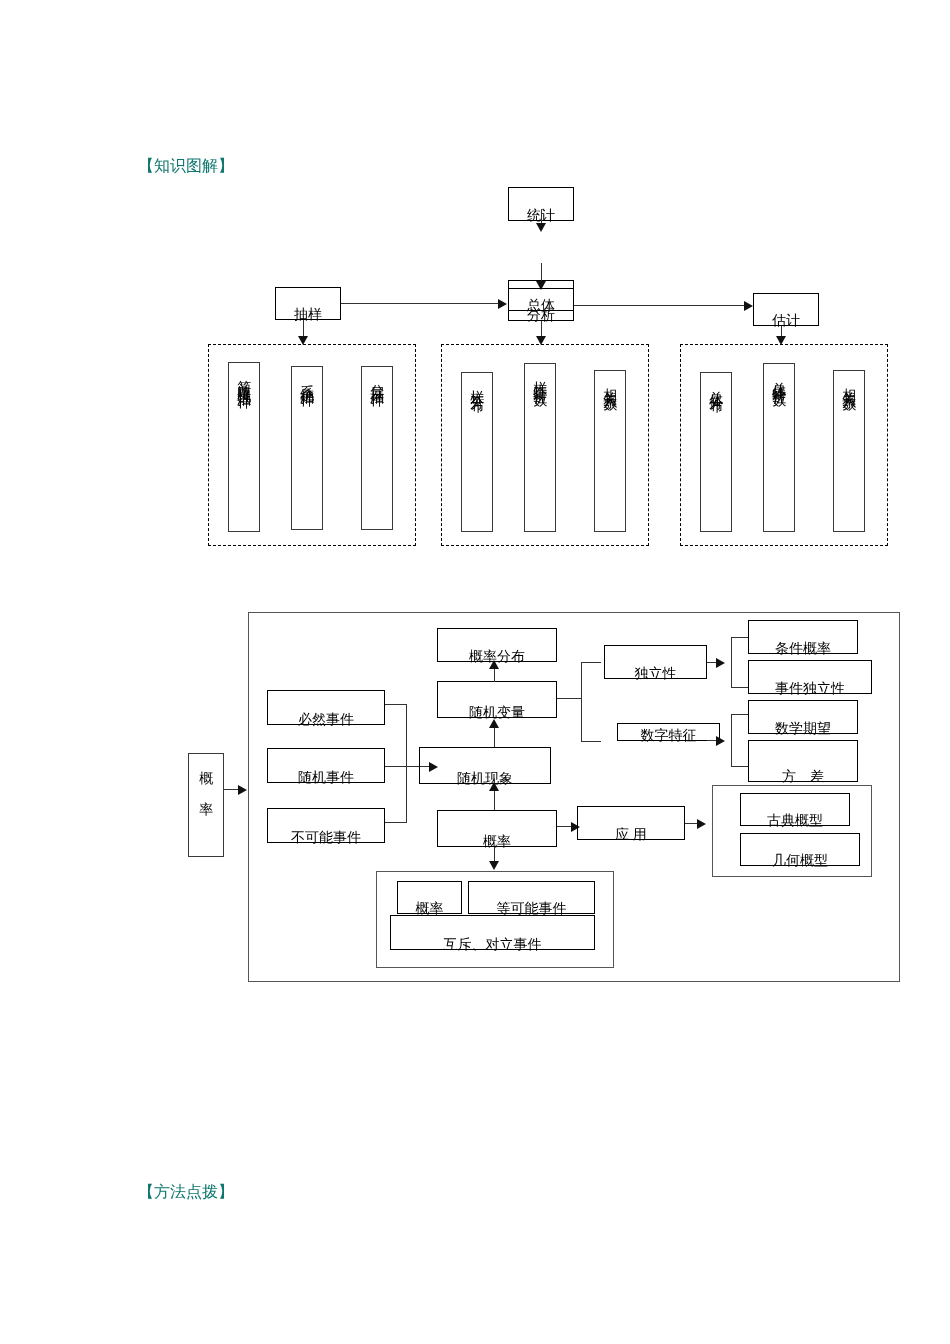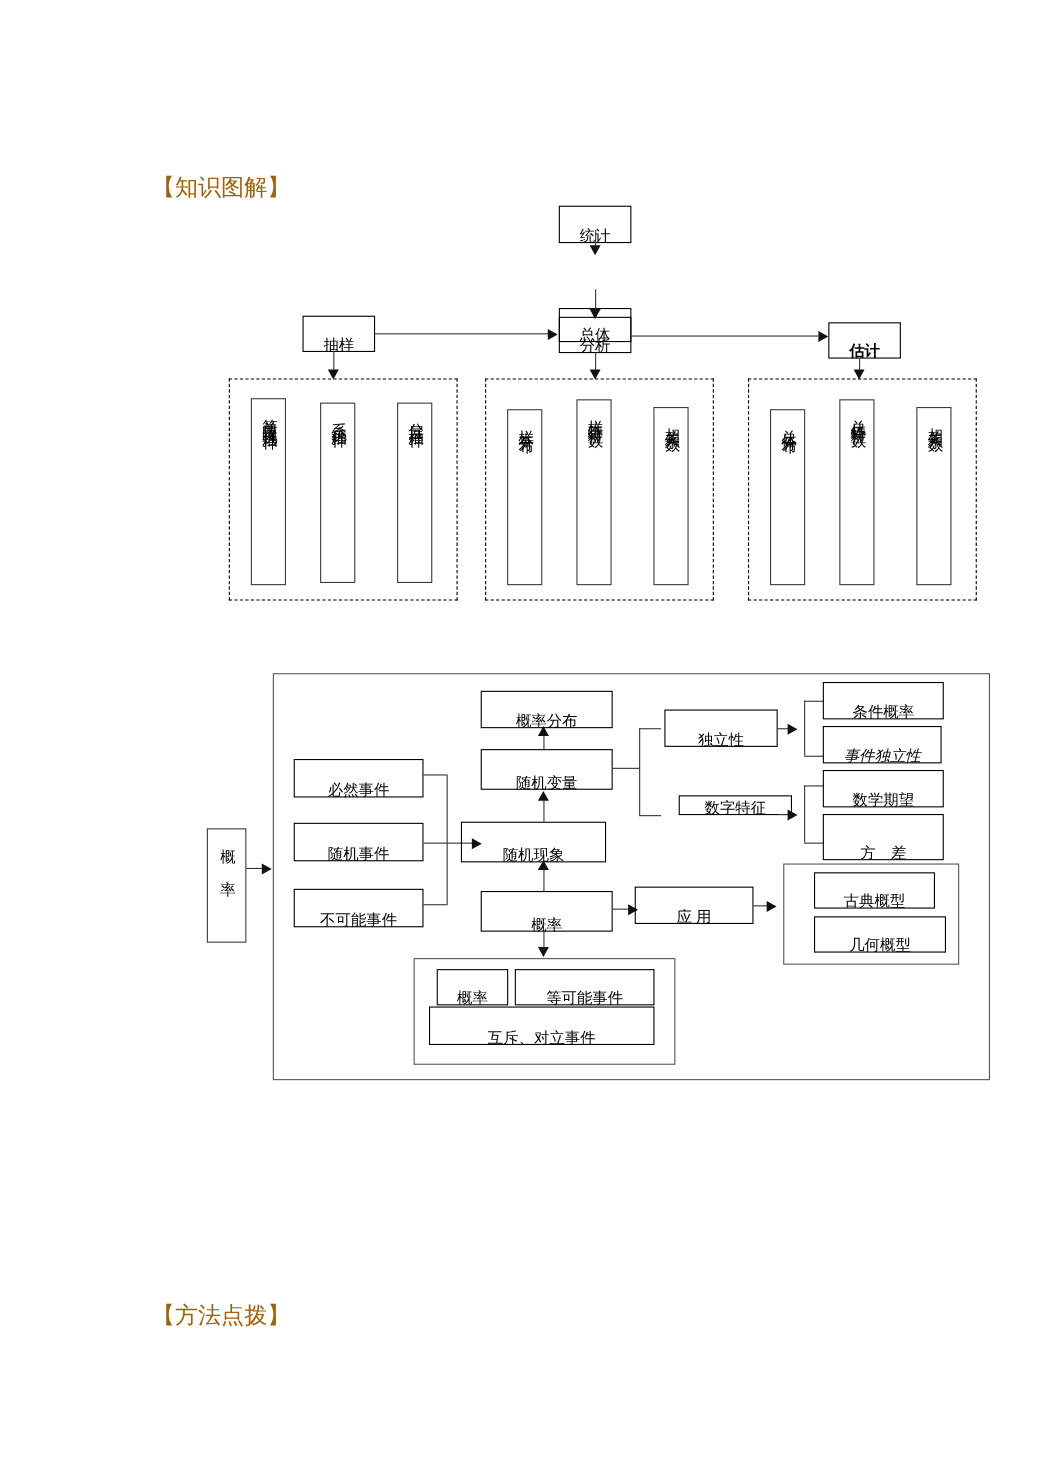--- a/index.html
+++ b/index.html
@@ -10,21 +10,21 @@
   }
   .page{position:relative;width:950px;height:1344px;}
 
   
   .doc-title{
     position:absolute;left:0;top:120px;width:950px;text-align:center;
     font-size:21px;font-weight:bold;color:#e8130a;letter-spacing:0.5px;
     font-family:"Liberation Serif","DejaVu Serif",serif;
   }
   .section-label{
-    position:absolute;font-size:21px;color:#a16207;white-space:nowrap;
+    position:absolute;font-size:16px;color:#0f766e;white-space:nowrap;
   }
   #lbl-knowledge{left:138px;top:156px;}
   #lbl-method{left:138px;top:1182px;}
 
   
   .nbox{
     position:absolute;border:1px solid #000;background:transparent;
     box-sizing:border-box;
   }
   .nbox > .txt{
@@ -92,21 +92,21 @@
       <div class="txt">分析</div>
     </div>
 
     <div class="nbox" style="left:275px;top:287px;width:66px;height:33px;">
       <div class="txt">抽样</div>
     </div>
 
     <div class="ln lnh" style="left:341px;top:303px;width:158px;"></div>
     <div class="arrow ar-right" style="left:498px;top:299px;"></div>
 
-    <div class="nbox" style="left:753px;top:293px;width:66px;height:33px;font-weight:bold;">
+    <div class="nbox" style="left:753px;top:293px;width:66px;height:33px;">
       <div class="txt">估计</div>
     </div>
 
     <div class="ln lnh" style="left:574px;top:305px;width:170px;"></div>
     <div class="arrow ar-right" style="left:744px;top:301px;"></div>
 
     <div class="ln lnv" style="left:303px;top:320px;height:20px;"></div>
     <div class="arrow ar-down" style="left:298px;top:336px;"></div>
 
     <div class="ln lnv" style="left:541px;top:321px;height:19px;"></div>
@@ -221,21 +221,21 @@
 
     <div class="ln lnh" style="left:707px;top:662px;width:14px;"></div>
     <div class="arrow ar-right" style="left:716px;top:658px;"></div>
     <div class="ln lnv" style="left:731px;top:637px;height:50px;"></div>
     <div class="ln lnh" style="left:731px;top:637px;width:18px;"></div>
     <div class="ln lnh" style="left:731px;top:687px;width:18px;"></div>
 
     <div class="nbox" style="left:748px;top:620px;width:110px;height:34px;">
       <div class="txt">条件概率</div>
     </div>
-    <div class="nbox" style="left:748px;top:660px;width:108px;height:34px;font-style:italic;">
+    <div class="nbox" style="left:748px;top:660px;width:124px;height:34px;">
       <div class="txt">事件独立性</div>
     </div>
 
     <div class="ln lnh" style="left:707px;top:740px;width:14px;"></div>
     <div class="arrow ar-right" style="left:716px;top:736px;"></div>
     <div class="ln lnv" style="left:731px;top:714px;height:52px;"></div>
     <div class="ln lnh" style="left:731px;top:714px;width:18px;"></div>
     <div class="ln lnh" style="left:731px;top:766px;width:18px;"></div>
 
     <div class="nbox" style="left:748px;top:700px;width:110px;height:34px;">

